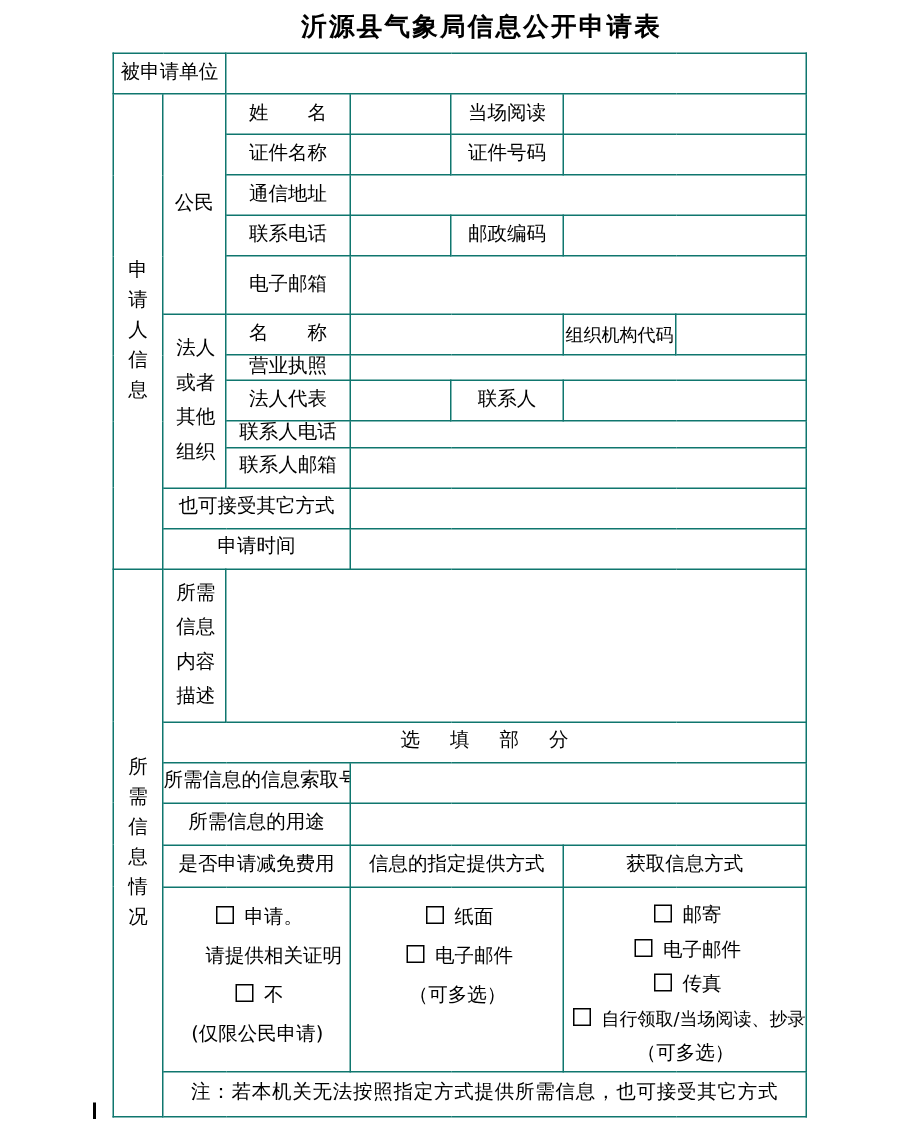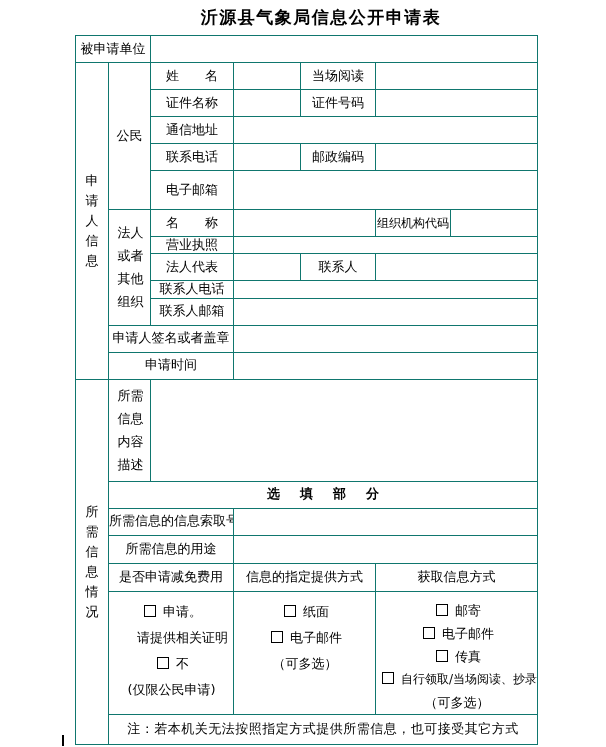--- a/index.html
+++ b/index.html
@@ -19,21 +19,21 @@
     border:1px solid #0f766e;font-size:13px;text-align:center;vertical-align:middle;
     padding:0;overflow:hidden;line-height:1.25;
   }
   td.lbl{white-space:nowrap;}
   td.tight{font-size:12px;}
   td.blank{background:#fff;}
   .vstack{white-space:pre-line;margin:0 auto;text-align:center;}
   .v1{width:15px;line-height:20px;}
   .v2{width:28px;line-height:23px;text-align:right;}
   td.sect{
-    font-weight:bold;letter-spacing:20px;padding-left:20px;text-align:center;
+    font-weight:normal;letter-spacing:20px;padding-left:20px;text-align:center;
   }
   td.cbcell{
     vertical-align:top;text-align:center;padding:7px 2px 0 6px;
   }
   .cb-line{line-height:26px;white-space:nowrap;}
   .cb-line.c3{line-height:23px;}
   .cb{
     display:inline-block;width:10px;height:10px;border:1px solid #000;
     margin-right:7px;position:relative;top:1px;
   }
@@ -135,21 +135,21 @@
     <td class="lbl">联系人电话</td>
     <td class="blank" colspan="4"></td>
   </tr>
 
   <tr style="height:27px">
     <td class="lbl">联系人邮箱</td>
     <td class="blank" colspan="4"></td>
   </tr>
 
   <tr style="height:27px">
-    <td class="lbl" colspan="2">申请人签名或者盖章</td>
+    <td class="lbl" colspan="2">也可接受其它方式</td>
     <td class="blank" colspan="4"></td>
   </tr>
 
   <tr style="height:27px">
     <td class="lbl" colspan="2">申请时间</td>
     <td class="blank" colspan="4"></td>
   </tr>
 
   <tr style="height:102px">
     <td rowspan="7">

